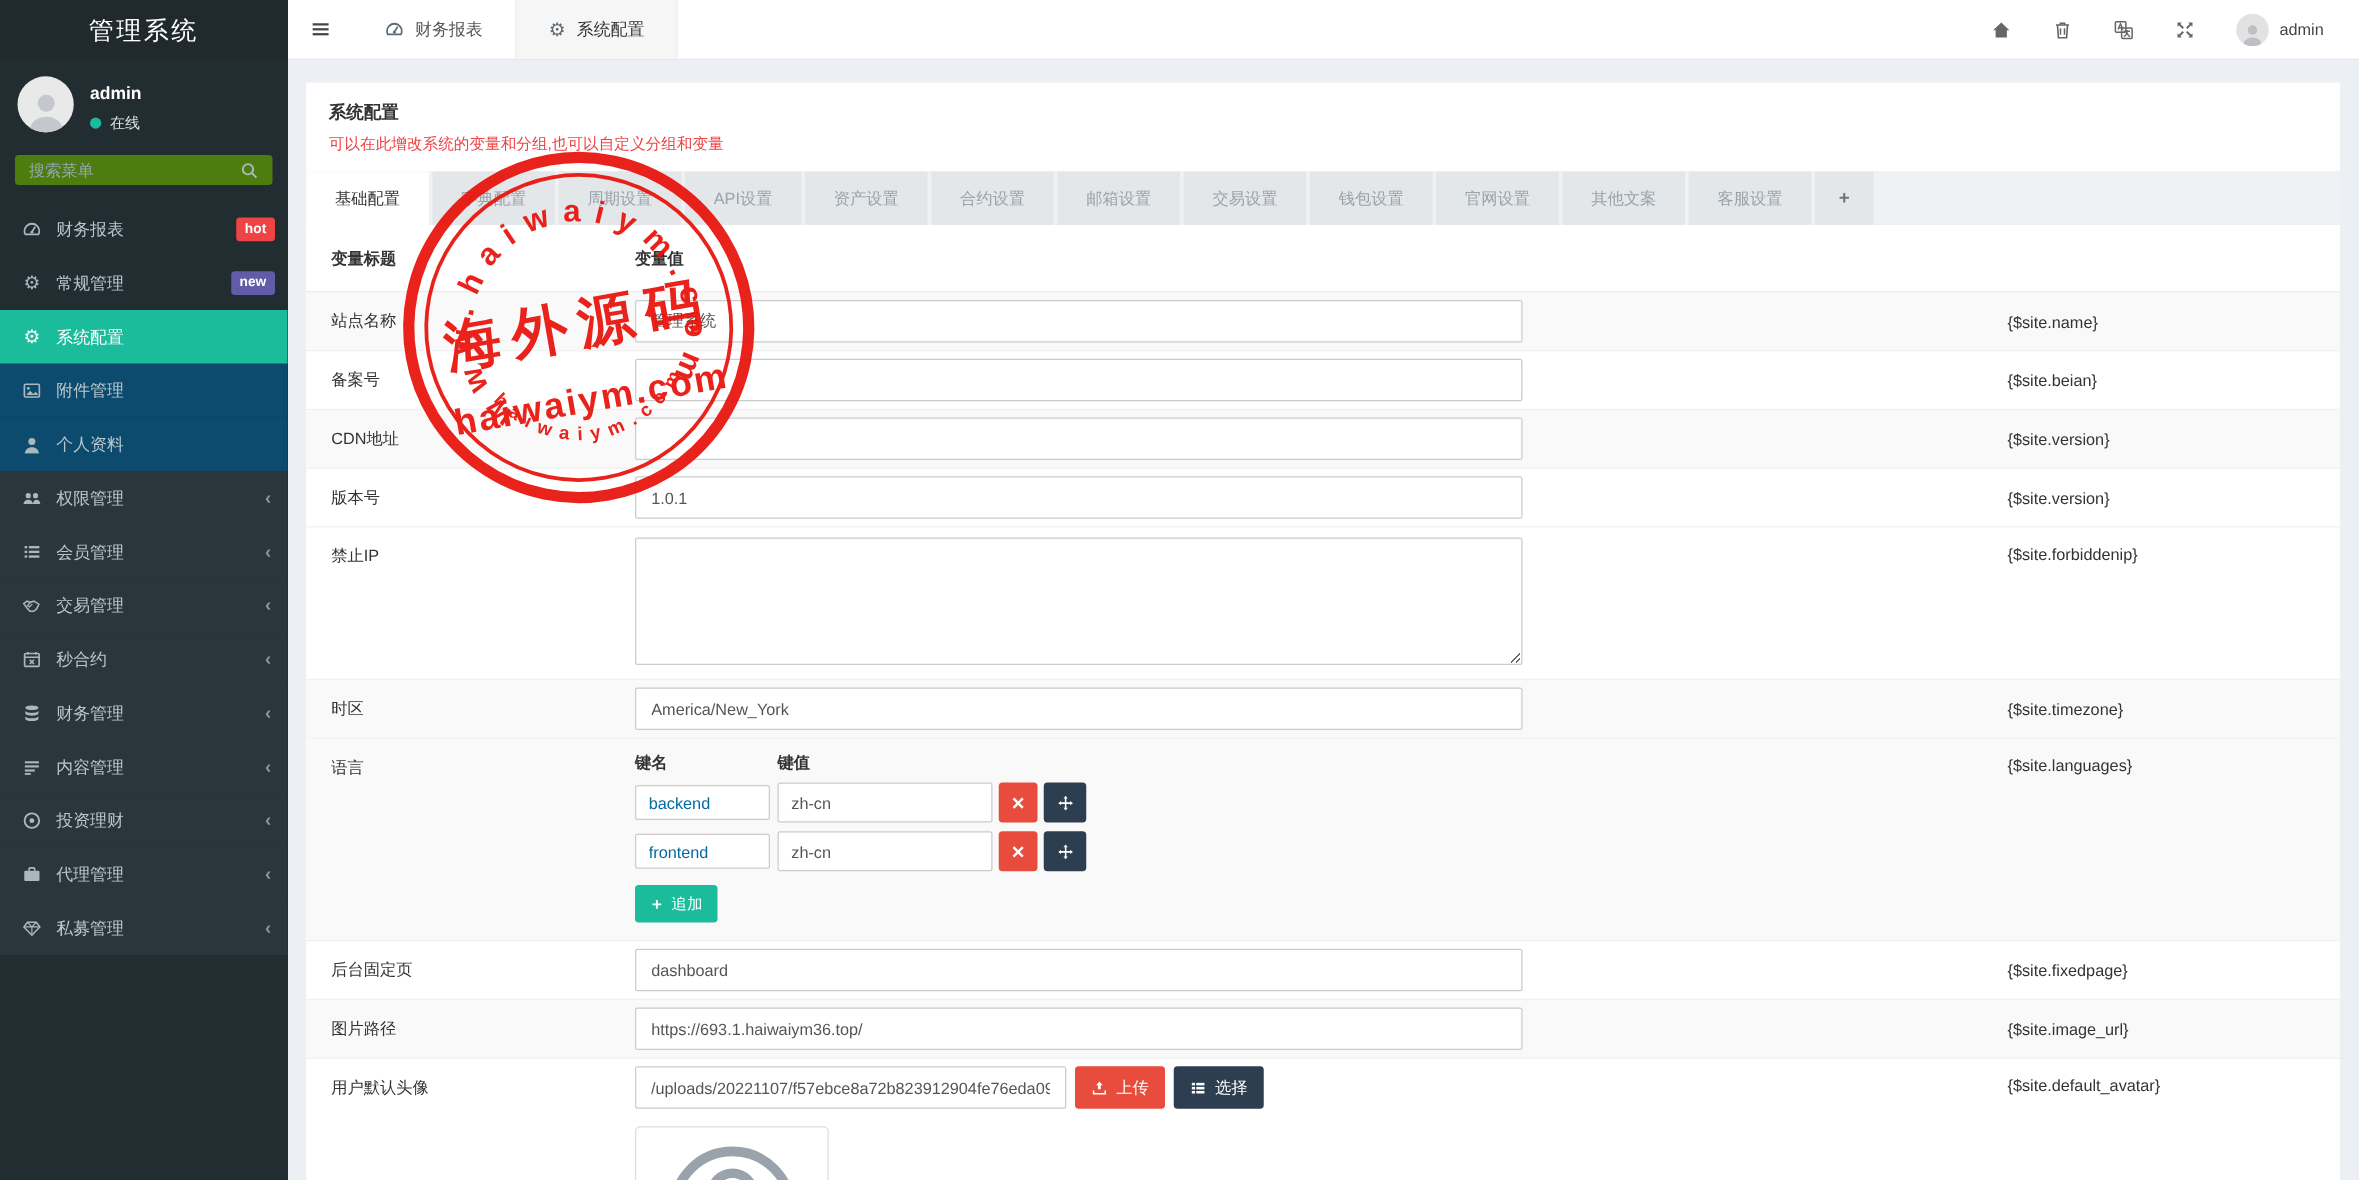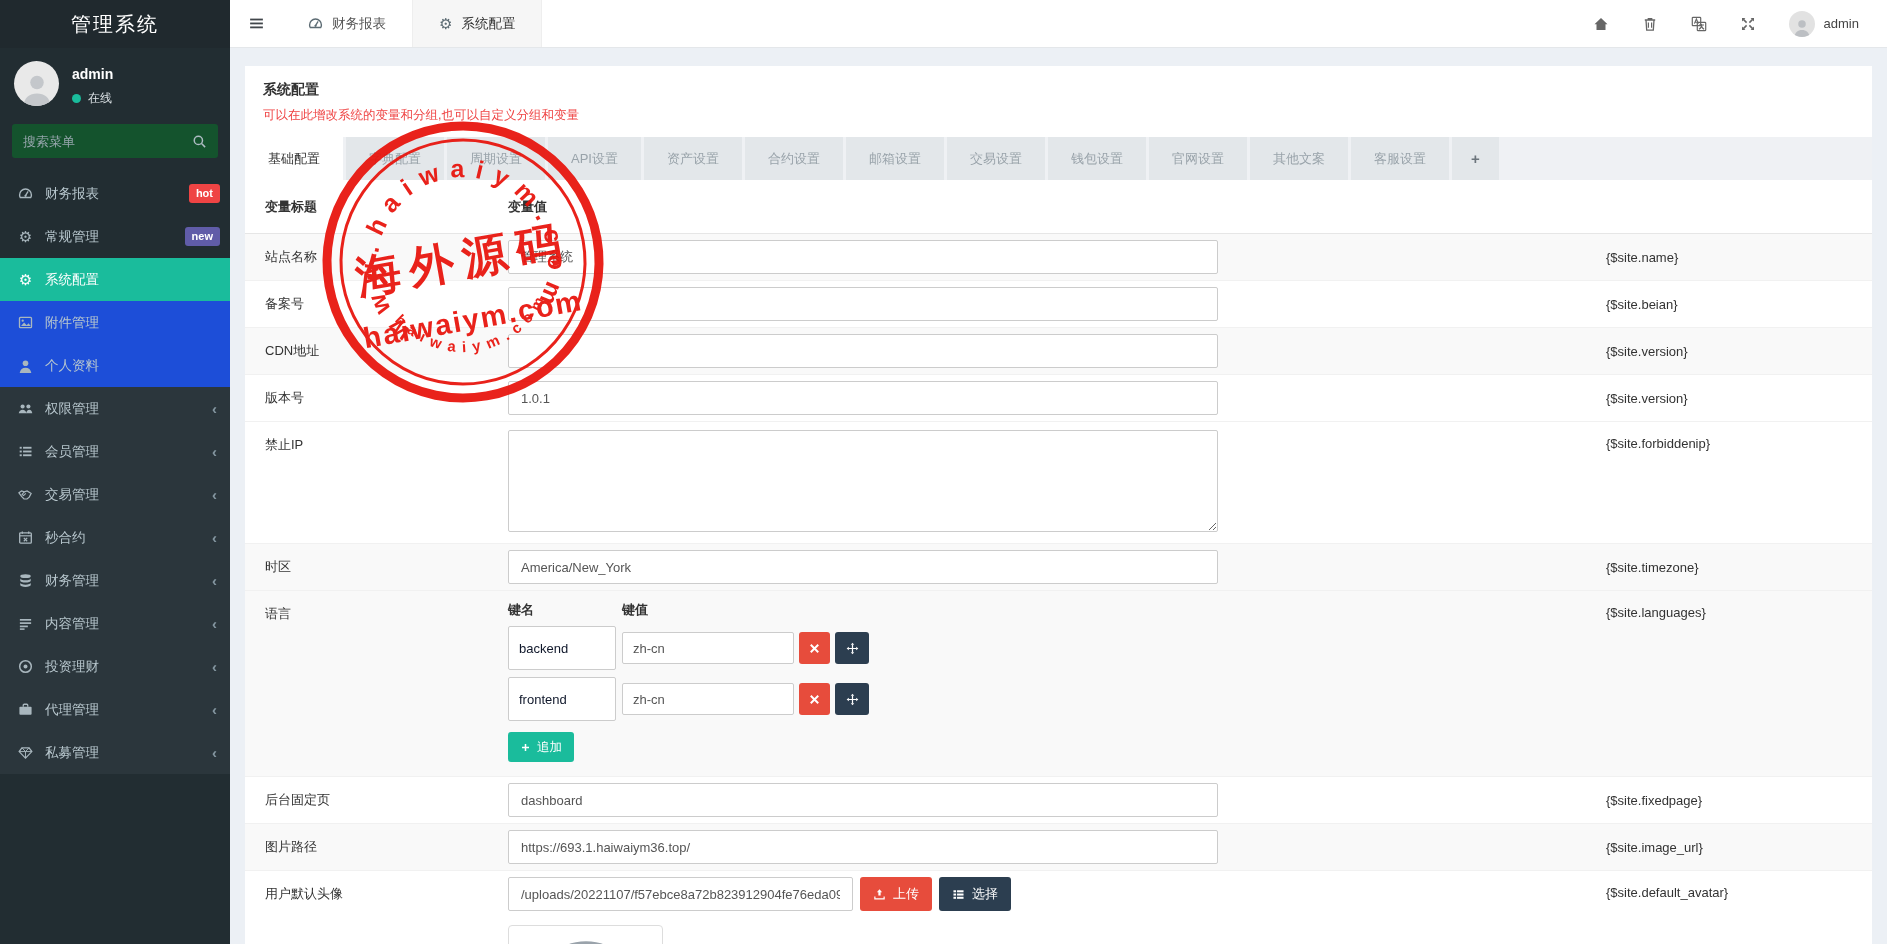--- a/index.html
+++ b/index.html
@@ -11,28 +11,28 @@
 
 .sidebar{position:fixed;left:0;top:0;width:230px;height:944px;background:#222d32;z-index:30}
 .logo{height:48px;background:#20292e;color:#fff;font-size:20px;display:flex;align-items:center;justify-content:center;letter-spacing:2px}
 .user-panel{display:flex;gap:13px;padding:13px 14px 8px}
 .user-avatar{width:45px;height:45px;border-radius:50%;background:#e9e9e9;color:#c4c7cb;display:flex;align-items:flex-end;justify-content:center;overflow:hidden;flex:0 0 45px}
 .user-avatar svg{width:36px;height:36px}
 .user-meta{padding-top:5px}
 .user-name{color:#fff;font-size:14px;font-weight:bold}
 .user-status{color:#dde3e7;font-size:12px;margin-top:8px;display:flex;align-items:center;gap:7px}
 .dot{width:9px;height:9px;border-radius:50%;background:#1abc9c}
-.search{margin:9px 12px 14px;display:flex;background:#14532d;border-radius:3px;height:34px;align-items:center;padding:0 11px;gap:6px}
+.search{margin:9px 12px 14px;display:flex;background:#4d7c0f;border-radius:3px;height:24px;align-items:center;padding:0 11px;gap:6px}
 .search input{flex:1;background:transparent;border:none;outline:none;color:#ccc;font-size:13px;min-width:0}
 .search input::placeholder{color:#97a6ad}
 .search .sicon{color:#aebcc3}
 .menu{list-style:none}
 .mi{height:43px;display:flex;align-items:center;padding:0 14px 0 16px;color:#b8c7ce;font-size:13.5px;gap:10px;position:relative;cursor:pointer}
 .mi .micon{width:19px;display:flex;justify-content:center;color:#a9b7be;font-size:15px;line-height:1}
-.mi.sub{background:#1d4ed8}
+.mi.sub{background:#0c4a6e}
 .mi.low{background:#2b363c}
 .mi.active{background:#1abc9c;color:#fff}
 .mi.active .micon{color:#fff}
 .badge{position:absolute;right:10px;font-size:11px;font-weight:bold;color:#fff;padding:2px 7px;border-radius:3px;line-height:1.3}
 .badge.hot{background:#ef4444}
 .badge.new{background:#605ca8}
 .chev{position:absolute;right:13px;color:#8496a0;font-size:15px;font-weight:bold}
 
 
 .topbar{position:fixed;left:230px;top:0;right:0;height:48px;background:#fff;border-bottom:1px solid #e4e7ea;display:flex;align-items:stretch;z-index:20}
@@ -70,21 +70,21 @@
 .trow.odd{background:#f9f9f9}
 .trow.tall{align-items:start}
 .trow.tall .c1,.trow.tall .c3{padding-top:14px}
 .inp{width:100%;height:34px;border:1px solid #ccc;border-radius:2px;padding:0 12px;font-size:13px;color:#555;background:#fff;outline:none;margin:6px 0}
 .ta{width:100%;height:102px;border:1px solid #ccc;border-radius:2px;margin:8px 0;padding:6px 12px;font-size:13px;color:#555;outline:none;resize:both}
 
 .lang{padding:10px 0 14px}
 .kv-head{display:flex;font-weight:bold;color:#333;margin-bottom:7px}
 .kv-head .kh1{width:114px}
 .kv-row{display:flex;align-items:center;margin-bottom:7px}
-.k-inp{width:108px;height:44px;border:1px solid #ccc;border-radius:2px;padding:0 10px;font-size:13px;color:#0f172a;outline:none;margin-right:6px}
+.k-inp{width:108px;height:28px;border:1px solid #ccc;border-radius:2px;padding:0 10px;font-size:13px;color:#0369a1;outline:none;margin-right:6px}
 .v-inp{width:172px;height:32px;border:1px solid #ccc;border-radius:2px;padding:0 10px;font-size:13px;color:#555;outline:none}
 .btn-sq{width:31px;height:32px;border:none;border-radius:3px;display:flex;align-items:center;justify-content:center;color:#fff;margin-left:5px;cursor:pointer}
 .btn-x{background:#e74c3c}
 .btn-move{background:#2c3e50;width:34px}
 .btn-sq svg{width:13px;height:13px}
 .btn-add{display:inline-flex;align-items:center;gap:6px;background:#1abc9c;border:none;color:#fff;font-size:12.5px;height:30px;padding:0 12px;border-radius:3px;margin-top:4px;cursor:pointer}
 .btn-add svg{width:11px;height:11px}
 
 .av-line{display:flex;align-items:center;margin-top:6px}
 .av-inp{width:345px;height:34px;border:1px solid #ccc;border-radius:2px;padding:0 12px;font-size:13px;color:#555;outline:none}

